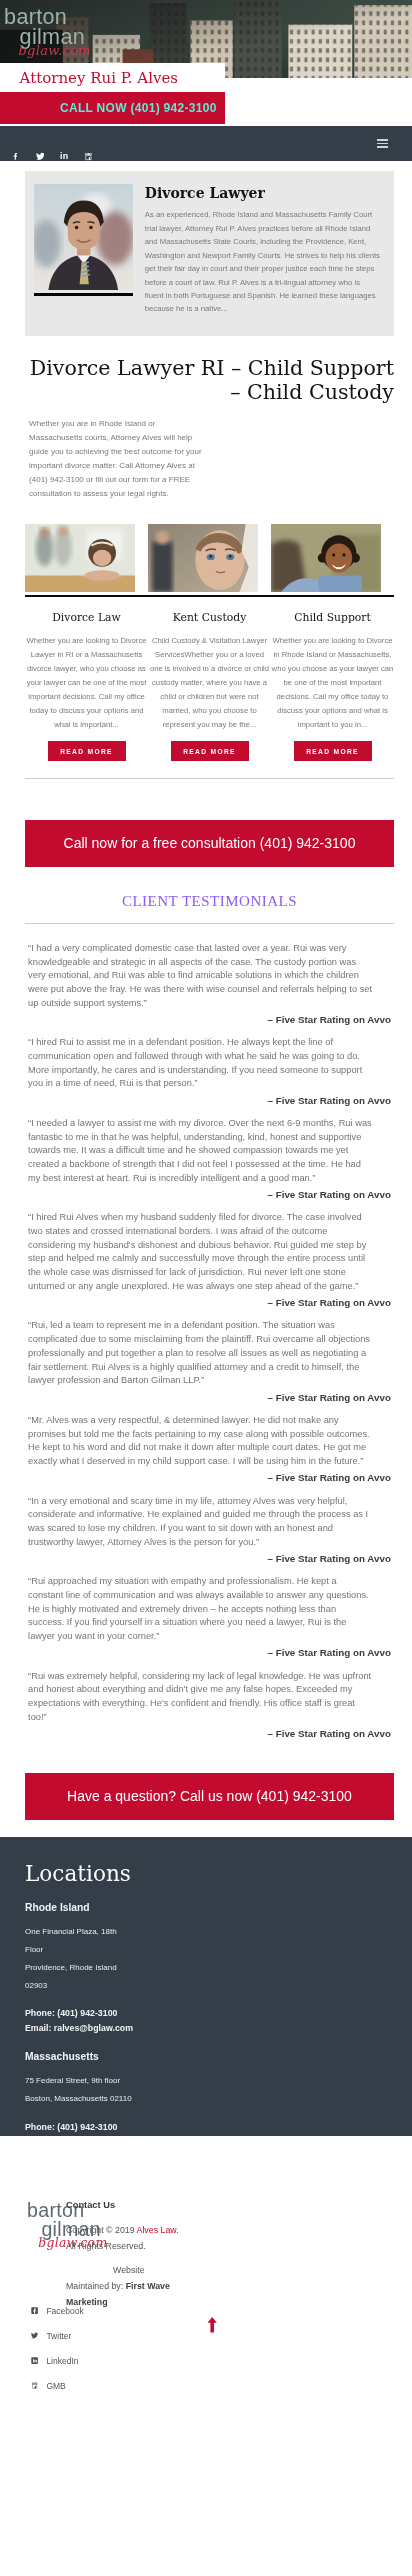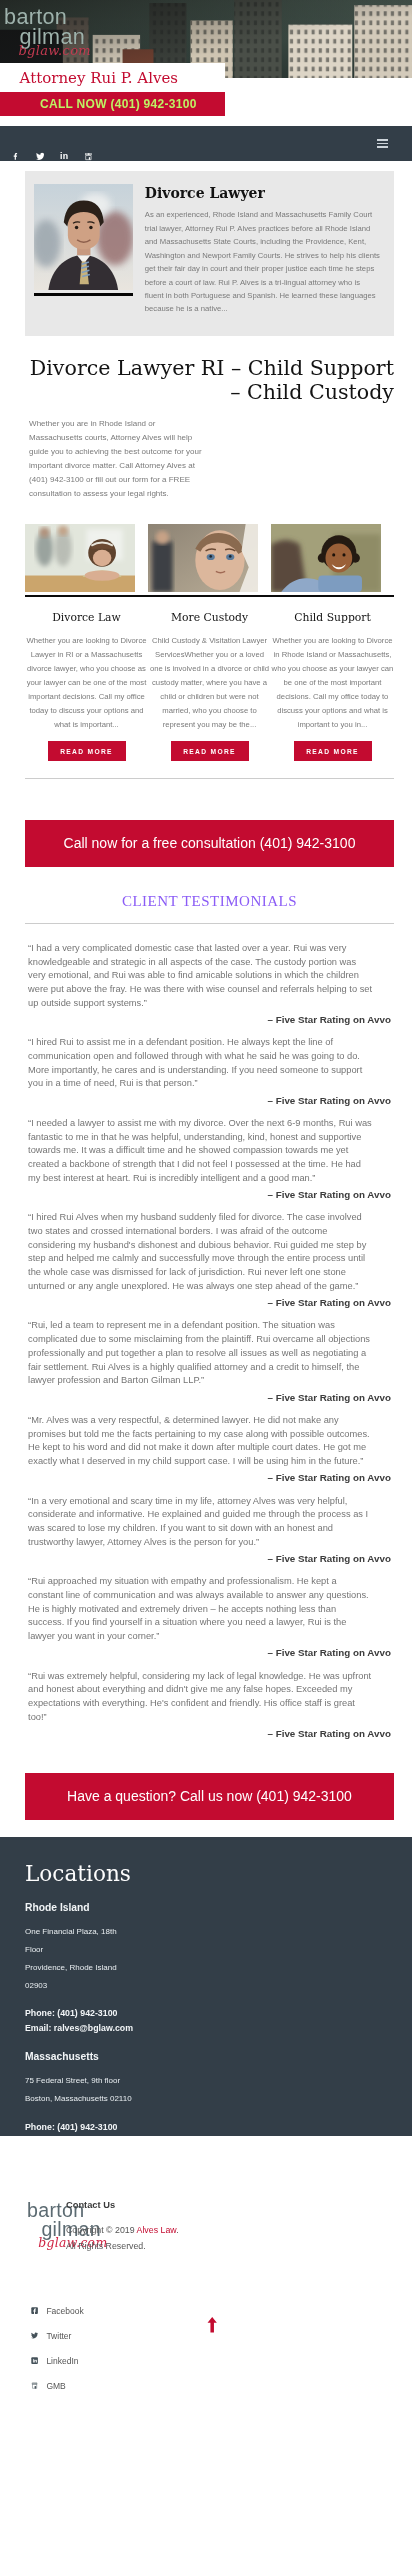--- a/index.html
+++ b/index.html
@@ -9,21 +9,21 @@
 
   
   .header{position:relative;height:161px;}
   .hero{position:absolute;top:0;left:0;width:412px;height:78px;overflow:hidden;background:#37423d;}
   .hero svg{display:block;}
   .logo{position:absolute;top:7.2px;left:4.1px;font-size:21.6px;line-height:.92;color:#9db1ab;letter-spacing:0.3px;}
   .logo .l2{margin-left:15.5px;}
   .logo .dom{font-family:"DejaVu Serif",serif;font-style:italic;font-size:13px;color:#c23a50;margin-left:14.4px;margin-top:-2.1px;}
   .title-box{position:absolute;top:63px;left:0;width:225px;height:29px;background:#fff;display:flex;align-items:center;box-sizing:border-box;padding-left:19.6px;}
   .title-box .t{font-family:"DejaVu Serif",serif;font-size:15px;color:#c30b30;}
-  .call-bar{position:absolute;top:92px;left:0;width:225px;height:24px;background:#c30b30;display:flex;align-items:center;box-sizing:border-box;padding-left:40px;color:#bef264;font-weight:700;font-size:12px;letter-spacing:0.3px;}
+  .call-bar{position:absolute;top:92px;left:0;width:225px;height:32px;background:#c30b30;display:flex;align-items:center;box-sizing:border-box;padding-left:60px;color:#5eead4;font-weight:700;font-size:12px;letter-spacing:0.3px;}
   .nav{position:absolute;top:126px;left:0;width:412px;height:35px;background:#333e48;}
   .soc{position:absolute;left:11.3px;top:0;height:35px;display:flex;align-items:flex-end;gap:15.5px;}
   .soc a{color:#fff;display:block;}
   .soc svg{height:8.8px;width:auto;display:block;}
   .in-txt{font-weight:700;font-size:8.8px;color:#fff;letter-spacing:0.3px;}
   .burger{position:absolute;right:24px;top:13px;width:11.3px;display:flex;flex-direction:column;gap:1.8px;cursor:pointer;}
   .burger span{display:block;height:1.8px;background:#ccd3d9;}
 
   
   .main{width:369px;margin-left:25px;}
@@ -261,21 +261,21 @@
           <path d="M92 48 q18-34 52-30 q34 4 42 34 l-10 6 q-14-22-40-22 q-26 0-34 18 z" fill="#8a6a4f"></path>
           <ellipse cx="122" cy="64" rx="8" ry="6" fill="#5a7a9a"></ellipse>
           <ellipse cx="160" cy="64" rx="8" ry="6" fill="#5a7a9a"></ellipse>
           <circle cx="122" cy="63" r="2.6" fill="#1d2730"></circle>
           <circle cx="160" cy="63" r="2.6" fill="#1d2730"></circle>
           <path d="M112 52 q10-6 20-2 M150 50 q10-4 20 2" stroke="#6a4a34" stroke-width="3" fill="none"></path>
           <path d="M132 92 q9 5 18 0" stroke="#a06a55" stroke-width="3" fill="none"></path>
           <path d="M190 0 L214 0 L214 132 L178 132 L196 84 L182 52 z" fill="#efece4" opacity=".92"></path>
         </svg>
       </div>
-      <h3>More Custody</h3>
+      <h3>Kent Custody</h3>
       <p>Child Custody &amp; Visitation Lawyer ServicesWhether you or a loved one is involved in a divorce or child custody matter, where you have a child or children but were not married, who you choose to represent you may be the...</p>
       <a class="btn">READ MORE</a>
       <div class="rule"></div>
     </div>
 
     <div class="svc">
       <div class="svc-img">
         <svg width="110" height="68" viewBox="0 0 214 132" preserveAspectRatio="none">
           <defs>
               <filter id="b3">
@@ -375,20 +375,21 @@
 <footer class="footer">
   <div class="f-logo">
     <div>barton</div>
     <div class="l2">gilman</div>
     <div class="dom">bglaw.com</div>
   </div>
 
   <div class="f-contact">
     <div class="hd">Contact Us</div>
     <p><span>Copyright © 2019 </span><span class="red">Alves Law</span><span>. All Rights Reserved.</span></p>
+    <p class="f-maint"><span>Website Maintained by: </span><b>First Wave Marketing</b></p>
   </div>
 
   <div class="f-social">
     <div class="f-soc-item">
       <svg viewBox="0 0 24 24" fill="currentColor">
           <rect x="1" y="1" width="22" height="22" rx="3"></rect>
           <path d="M13.4 23v-8.2h2.75l.41-3.2H13.4V9.56c0-.93.26-1.56 1.59-1.56h1.7V5.14C16.4 5.1 15.4 5 14.23 5c-2.43 0-4.1 1.49-4.1 4.21v2.39H7.38v3.2h2.76V23z" fill="#fff"></path>
         </svg>
       <span class="lbl">Facebook</span>
     </div>

